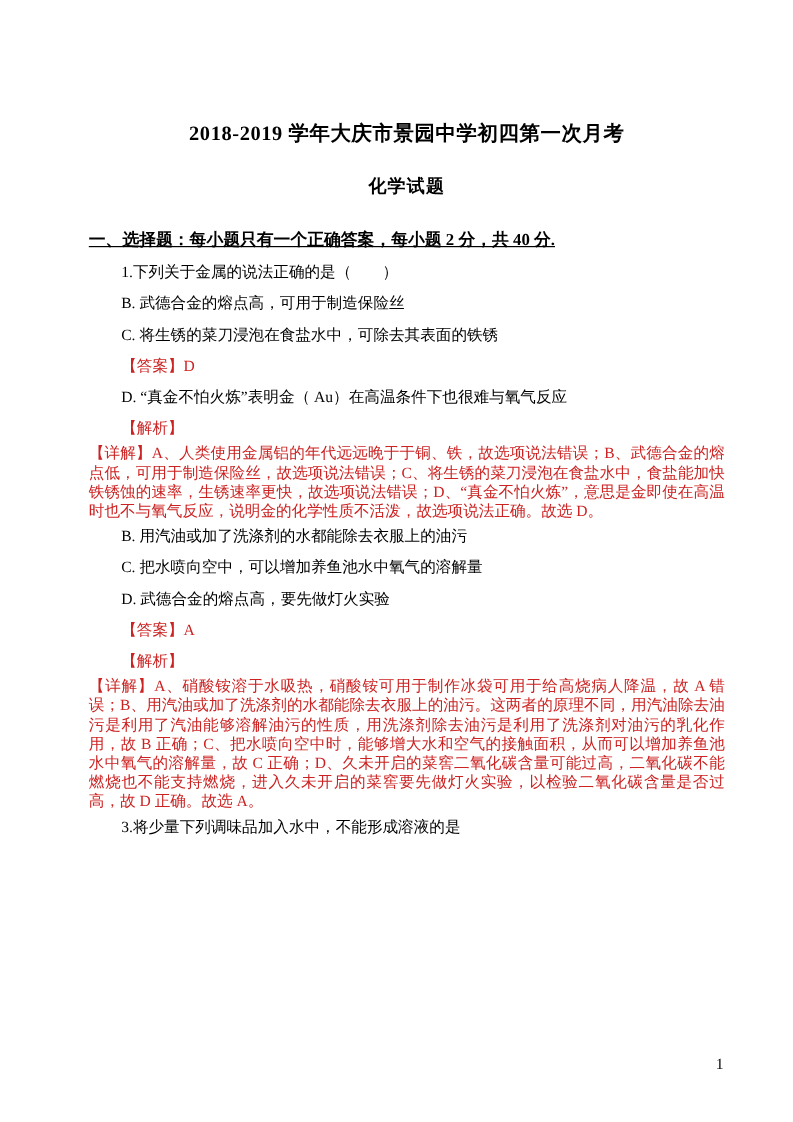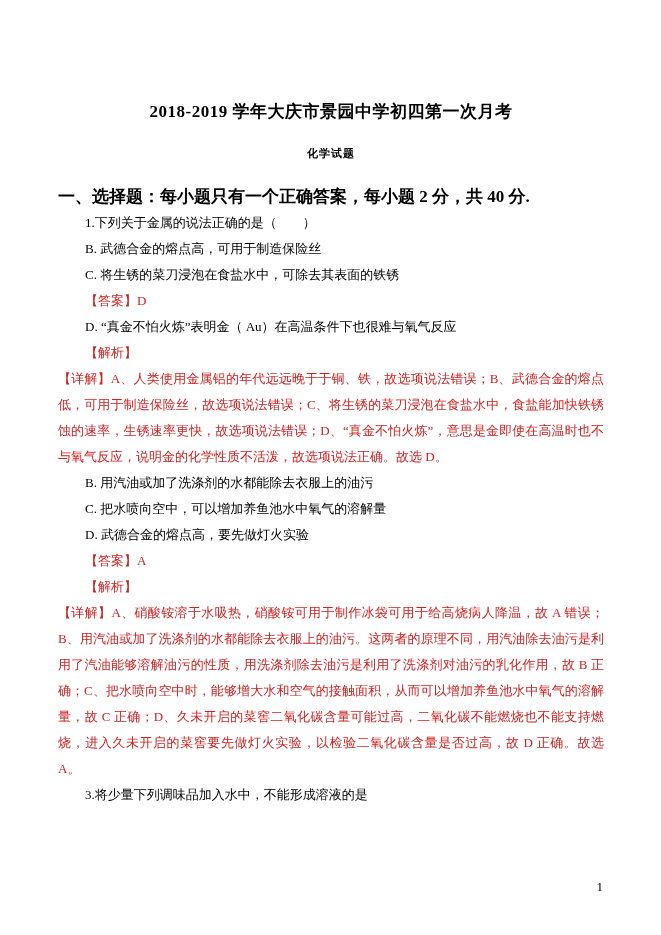--- a/index.html
+++ b/index.html
@@ -9,52 +9,54 @@
   }
   .page {
     position: relative;
     width: 661px;
     height: 935px;
     background: #ffffff;
     font-family: "Liberation Serif", "DejaVu Serif", serif;
     color: #000000;
     overflow: hidden;
     box-sizing: border-box;
+    padding-left: 16px;
   }
   .content {
     padding: 100px 57px 0 58px;
   }
   .doc-title {
     font-size: 17px;
     font-weight: bold;
     text-align: center;
     margin: 0;
     letter-spacing: 0.5px;
   }
   .doc-subtitle {
-    font-size: 11px;
+    font-size: 15px;
     font-weight: bold;
     text-align: center;
     margin: 23px 0 0 0;
     letter-spacing: 1px;
   }
   .section-heading {
-    font-size: 17px;
+    font-size: 14px;
     font-weight: bold;
     margin-top: 23px;
     line-height: 26px;
+    text-decoration: underline;
   }
   .line {
     font-size: 13px;
     line-height: 26px;
     margin-left: 27px;
   }
   .para {
     font-size: 13px;
-    line-height: 26px;
+    line-height: 16px;
     margin: 0;
     text-align: justify;
   }
   .red {
     color: var(--answer-red, #CC2222);
   }
   .page-number {
     position: absolute;
     top: 879px;
     right: 58px;

